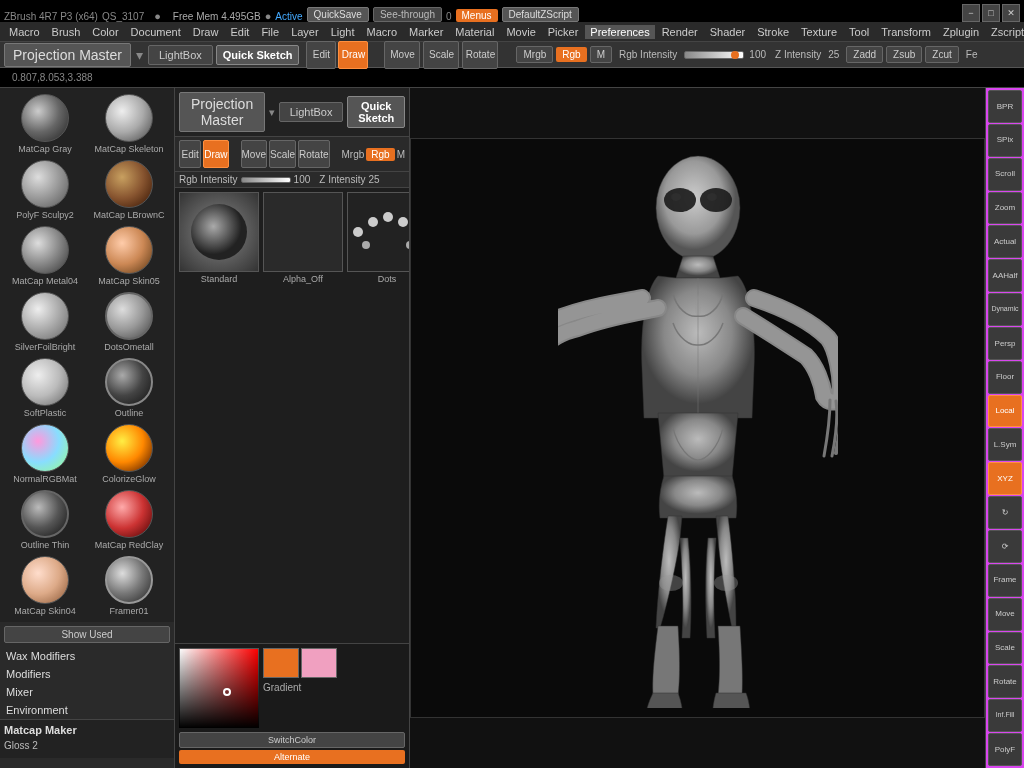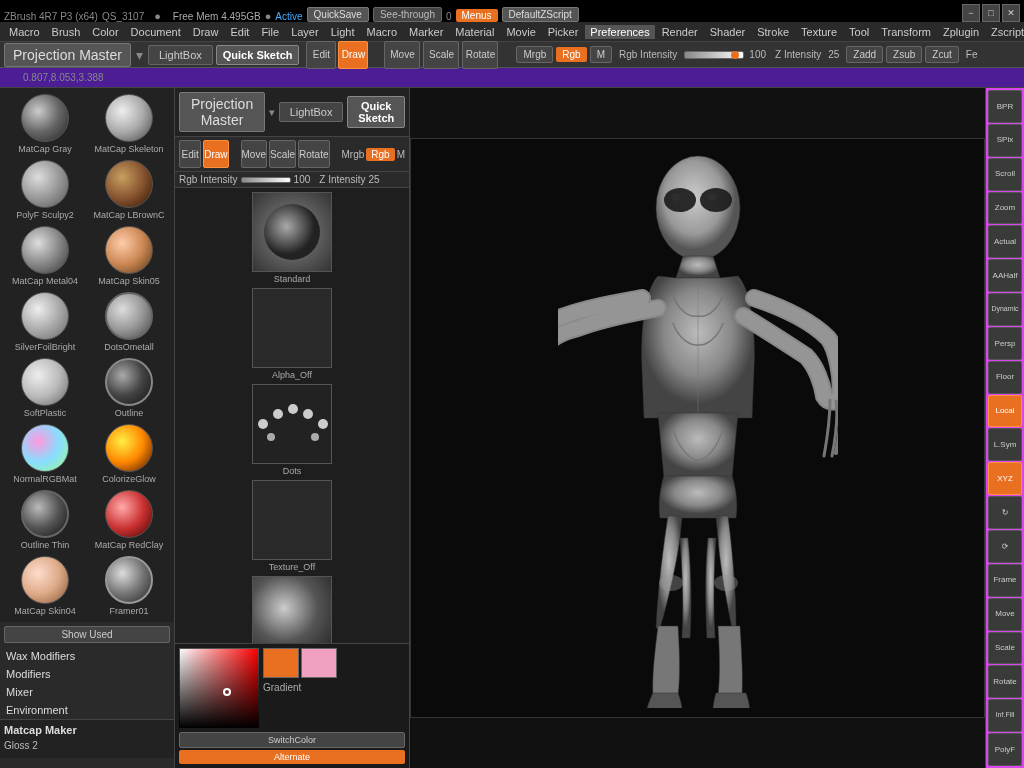--- a/index.html
+++ b/index.html
@@ -114,24 +114,24 @@
       display: flex;
       align-items: center;
       padding: 0 4px;
       gap: 3px;
       border-bottom: 1px solid #555;
     }
 
     
     #toolbar2 {
       height: 20px;
-      background: #4c1d95;
-      display: flex;
-      align-items: center;
-      padding: 0 19px;
+      background: #000000;
+      display: flex;
+      align-items: center;
+      padding: 0 8px;
       gap: 3px;
       border-bottom: 1px solid #444;
     }
 
     
     #main {
       display: flex;
       height: calc(768px - 22px - 20px - 26px - 20px);
     }
 
@@ -302,21 +302,21 @@
       border-radius: 2px;
     }
     .tool-btn.active { background: #e87020; color: #fff; border-color: #ff9040; }
 
     
     .alpha-previews {
       flex: 1;
       overflow-y: auto;
       padding: 4px;
       display: flex;
-      flex-direction: column;
+      flex-direction: row;
       gap: 4px;
     }
     .alpha-item {
       display: flex;
       flex-direction: column;
       align-items: center;
       cursor: pointer;
     }
     .alpha-preview {
       width: 80px;

